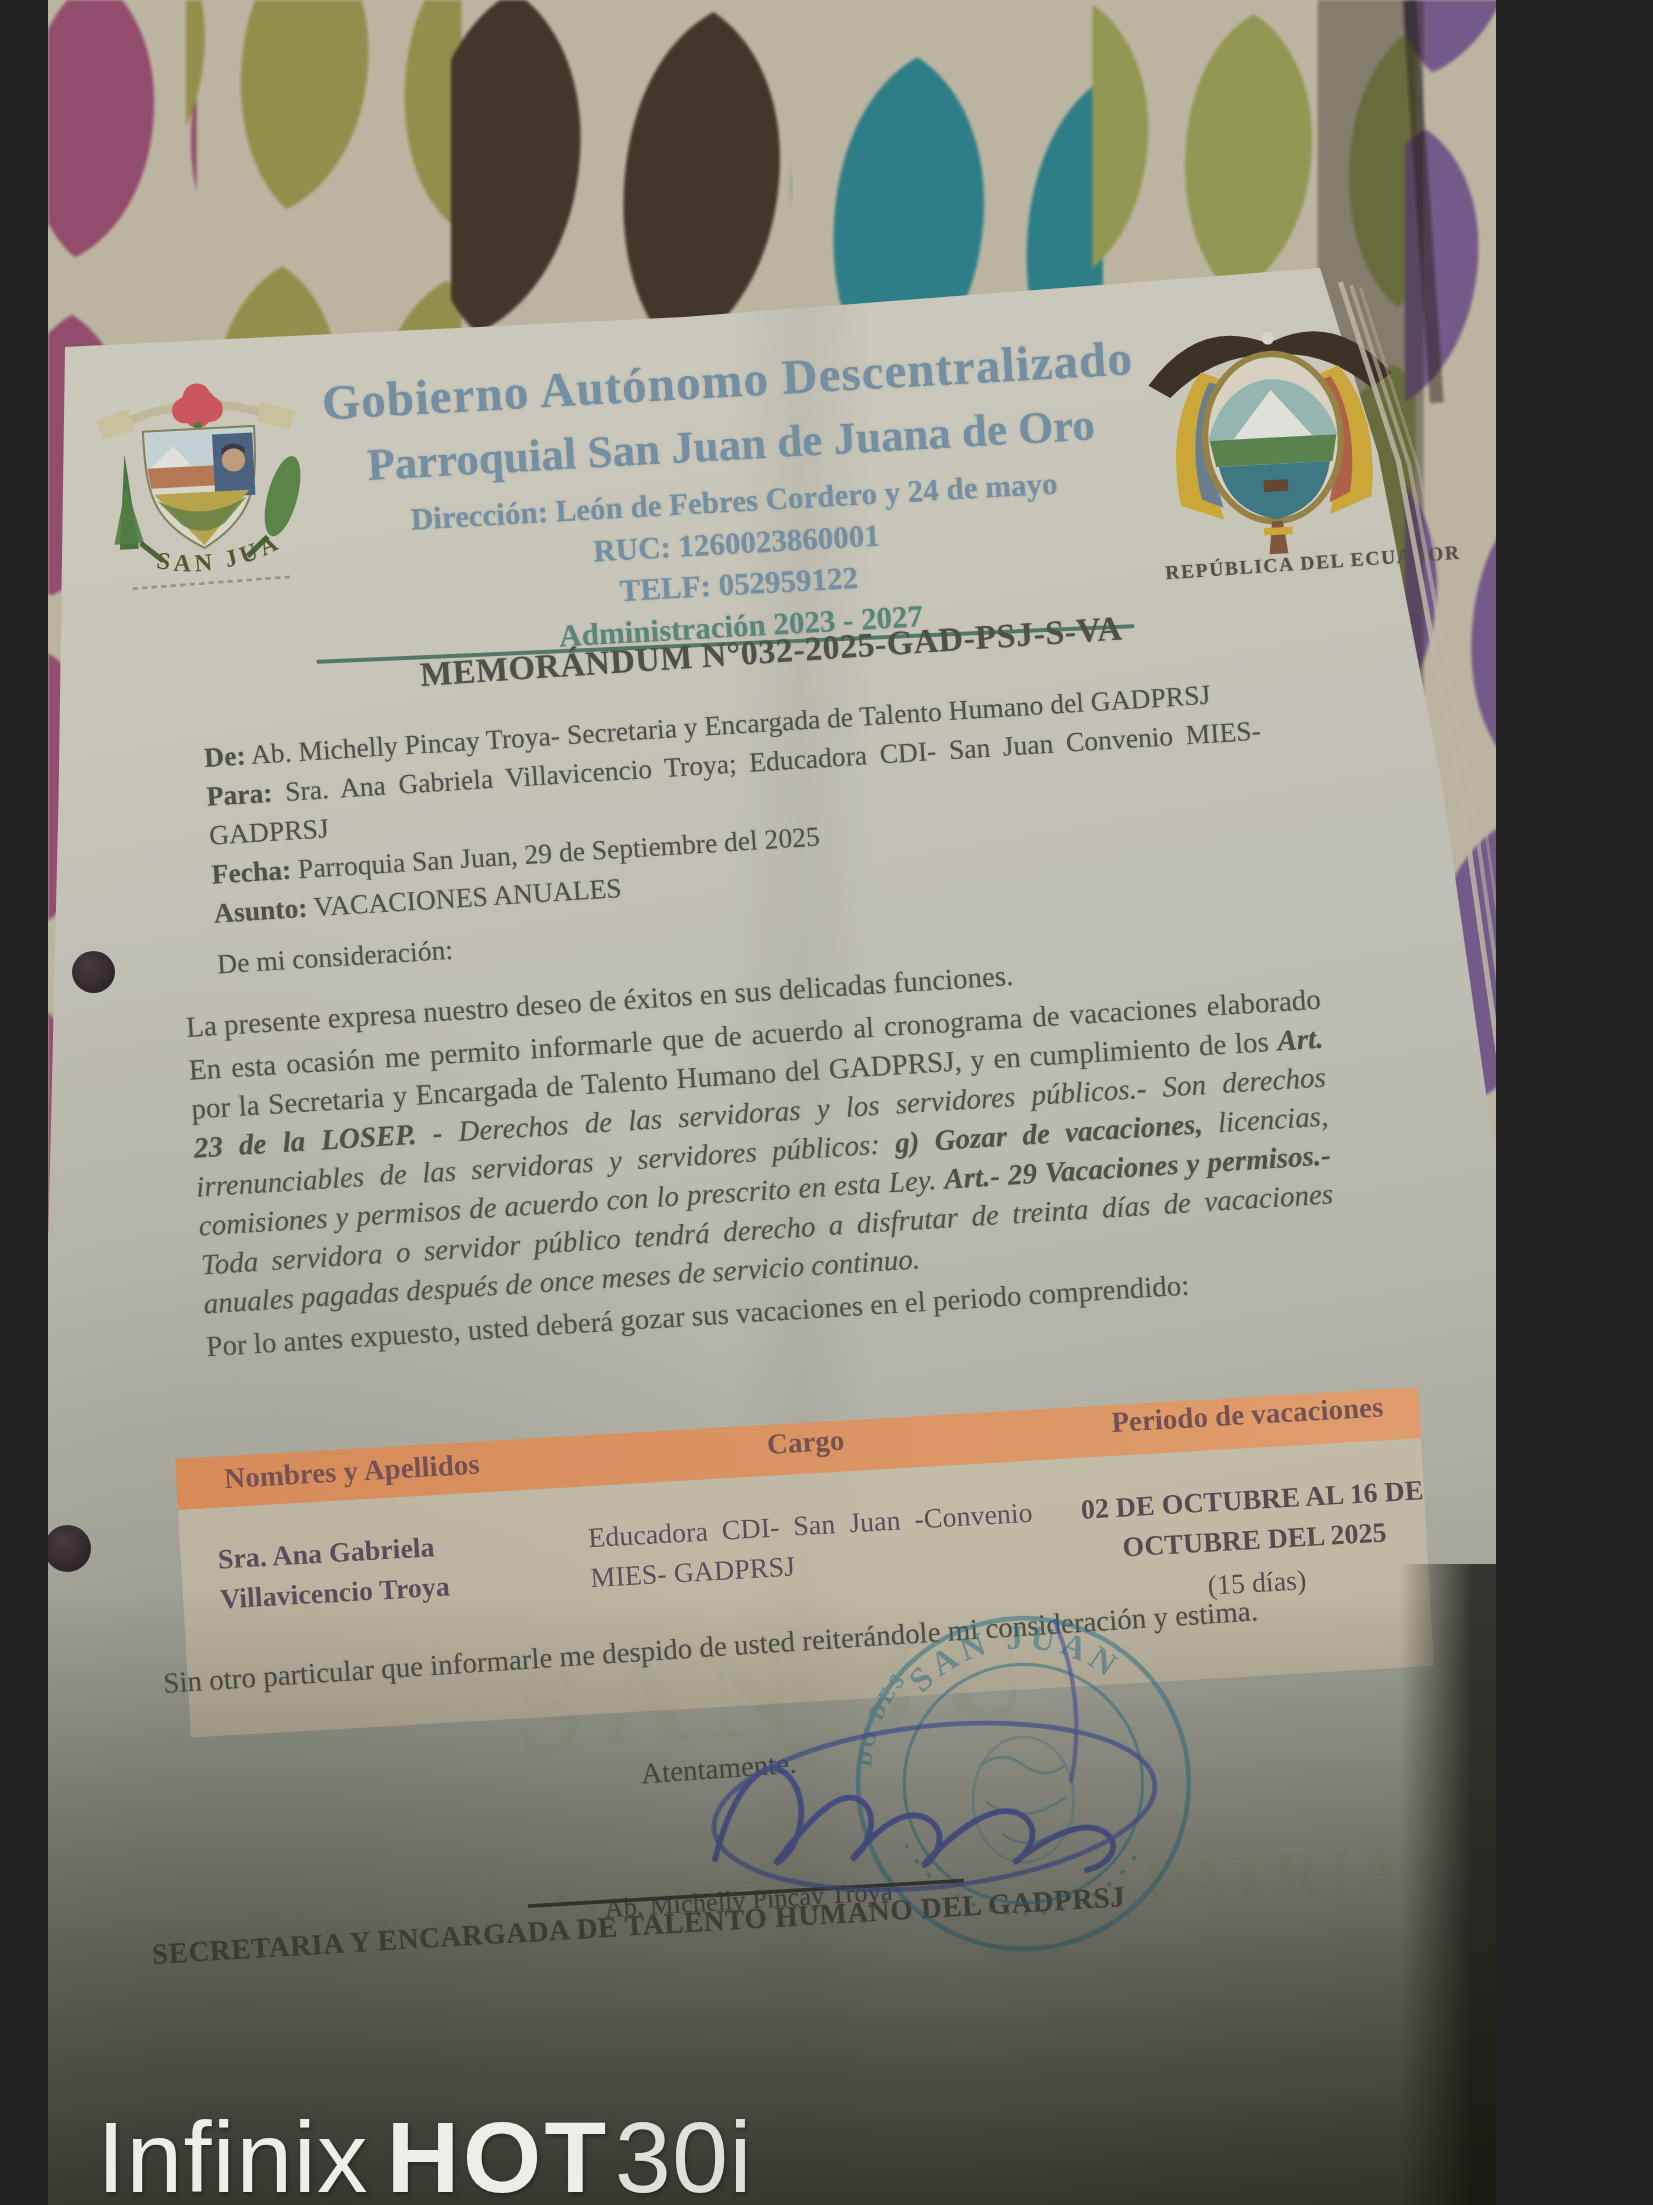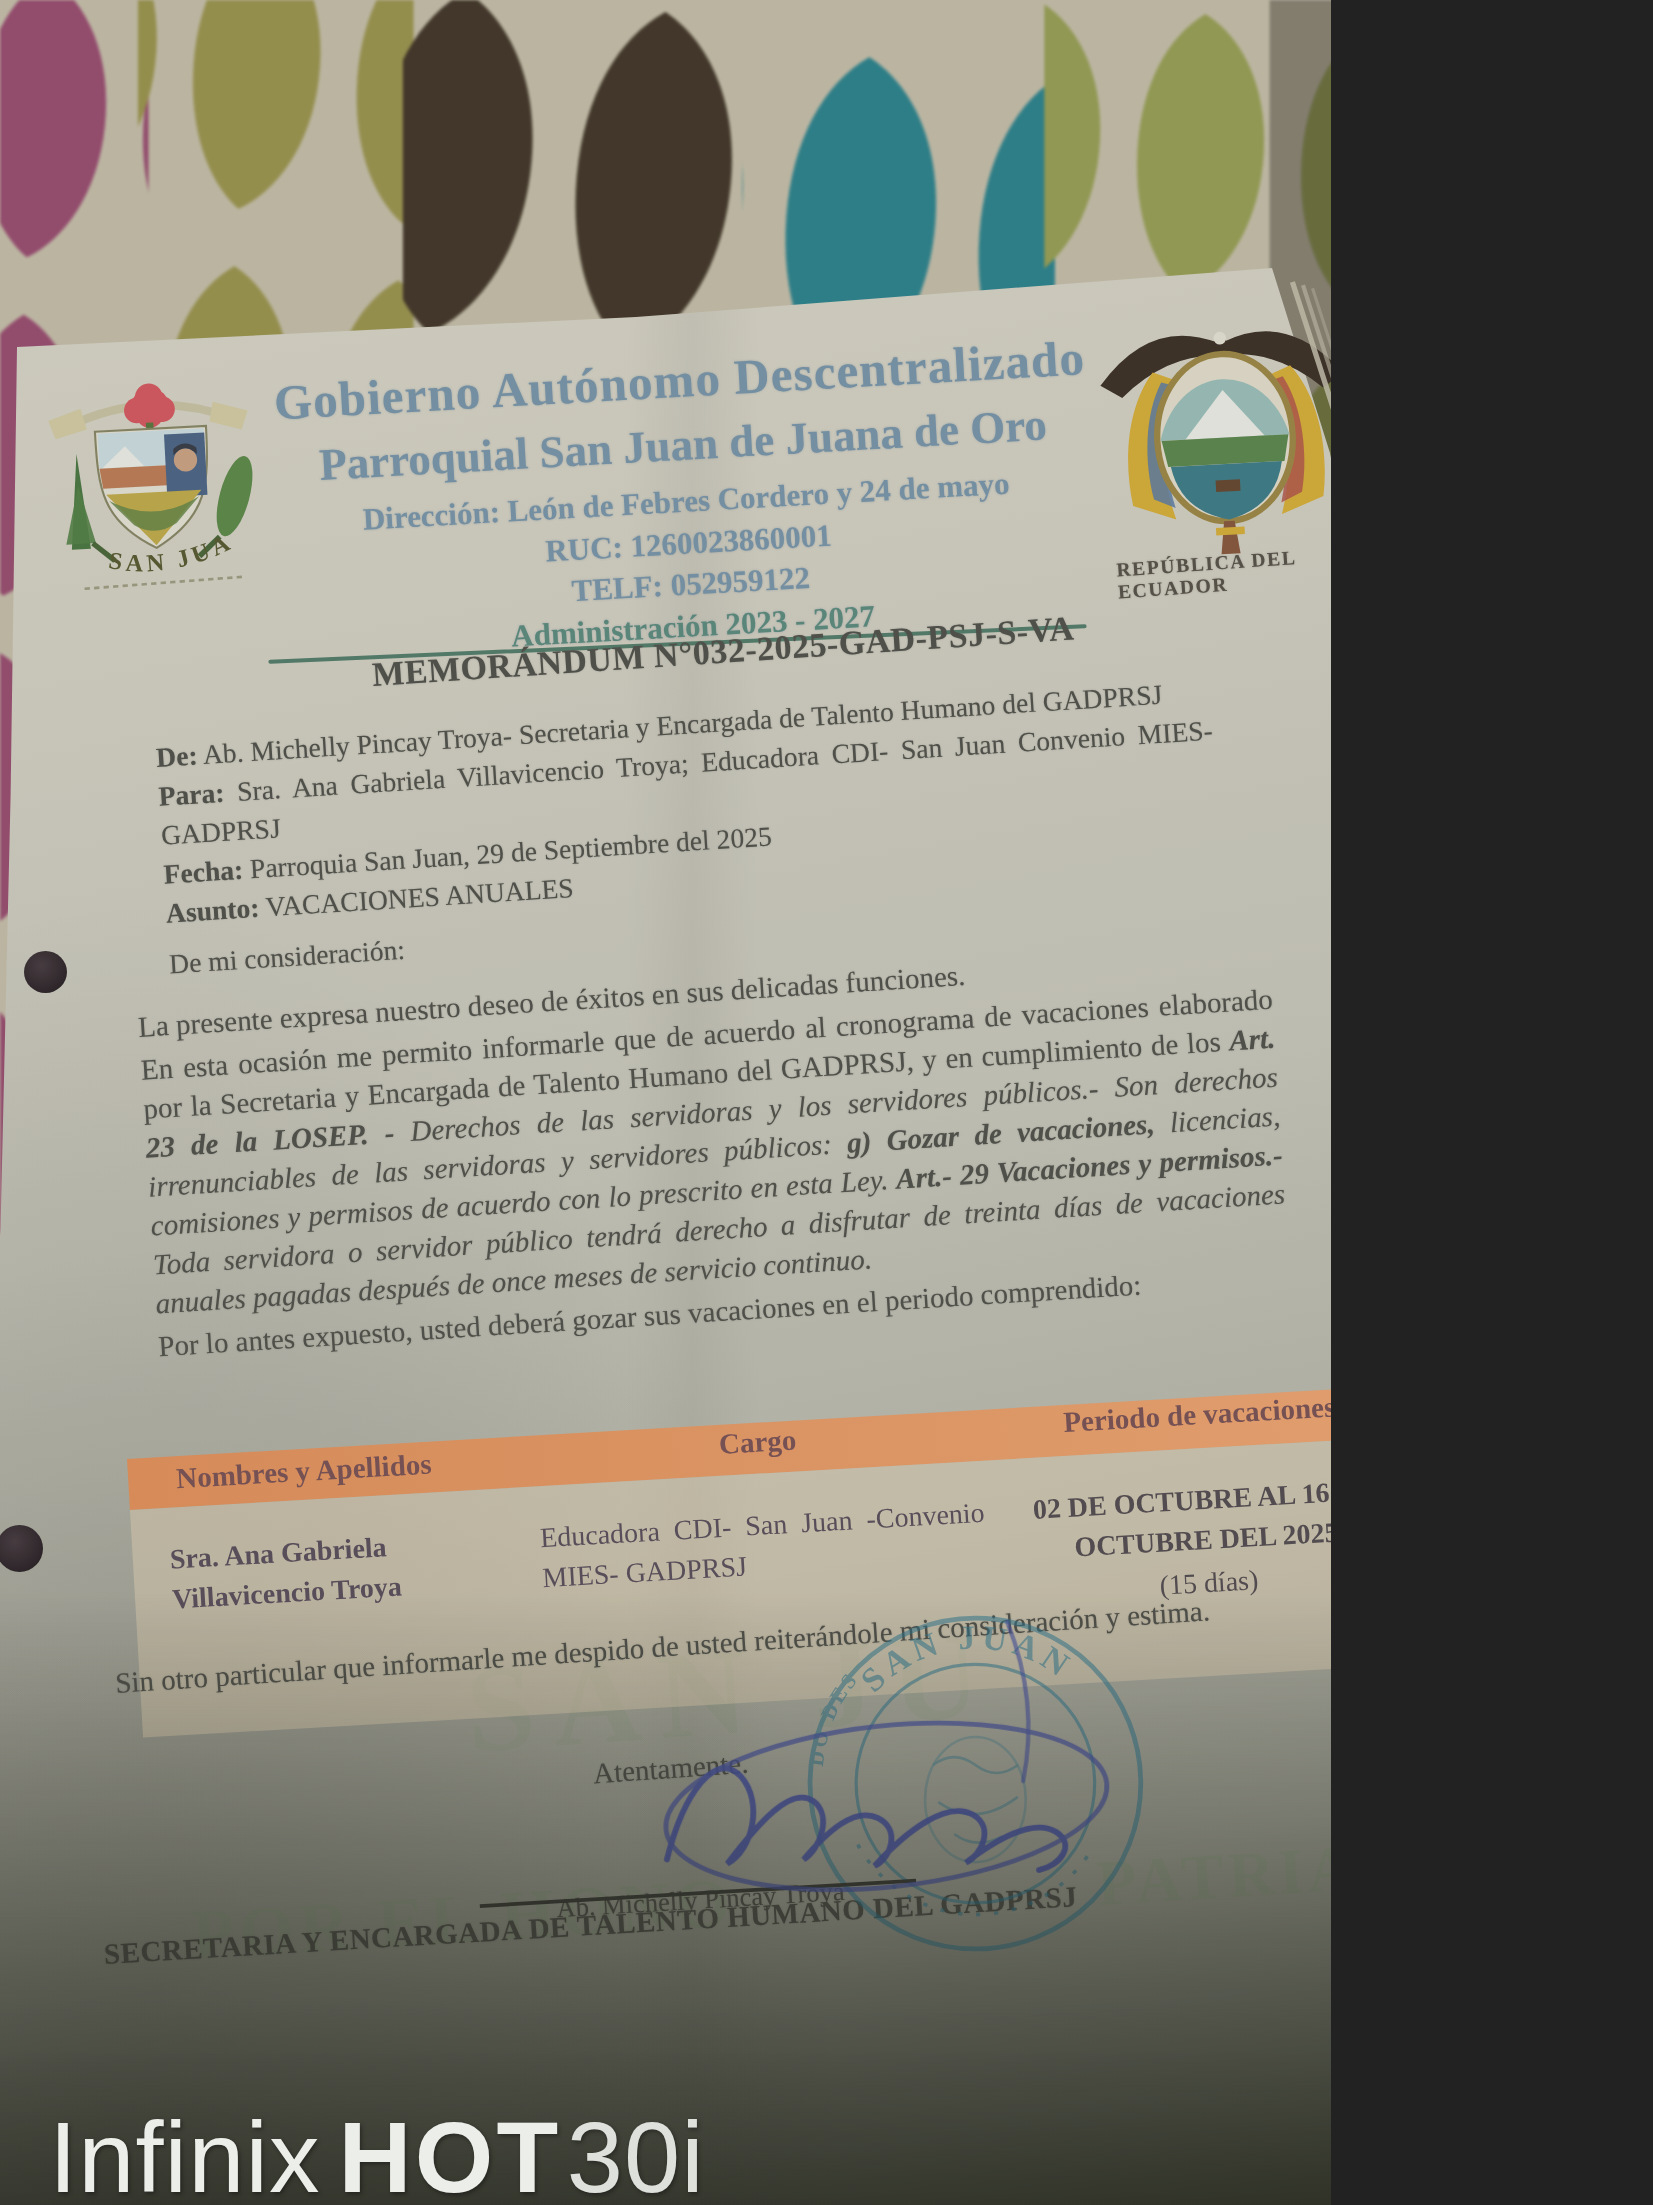--- a/index.html
+++ b/index.html
@@ -1,17 +1,17 @@
 <!DOCTYPE html>
 <html style="font-size:8.5px"><head>
 <meta charset="utf-8">
 <style>
   html,body{margin:0;padding:0;background:#222;}
-  .canvas{position:relative;width:1331px;height:2205px;overflow:hidden;
-          background:#c8c1ad;font-family:"Liberation Serif",serif;}
+  .canvas{position:relative;width:1448px;height:2205px;overflow:hidden;
+          background:#c8c1ad;font-family:"Liberation Serif",serif;margin-left:48px;}
 
   
   .fabric{position:absolute;inset:0;filter:blur(1.6px);}
 
   
   .paper{position:absolute;inset:0;
     clip-path:polygon(17px 347px,636px 317px,1272px 268px,1330px 453px,1394px 785px,
       1447px 1156px,1492px 1532px,1522px 1887px,1536px 2205px,0px 2205px,0px 1251px,10.6px 795px);
     background:linear-gradient(170deg,#dcd9cc 6%,#d5d2c6 30%,#cac9be 52%,#b8b8ad 70%,#9fa095 84%,#7d8075 94%,#646759 100%);}
   .paper::after{content:"";position:absolute;inset:0;

